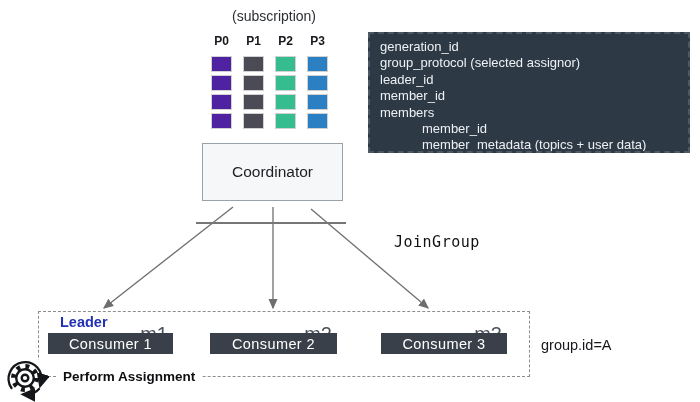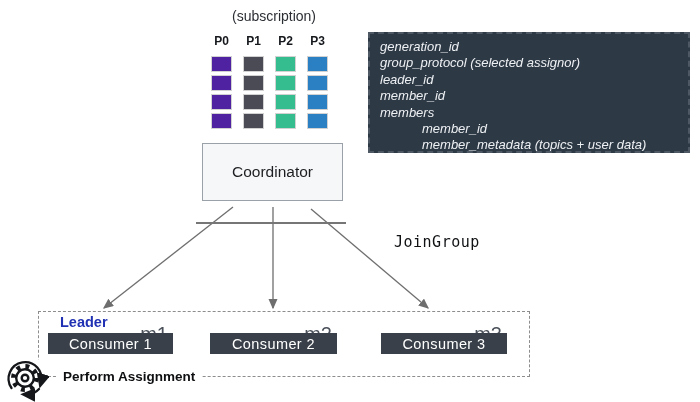--- a/index.html
+++ b/index.html
@@ -27,21 +27,21 @@
   #connectors{left:0;top:0;width:700px;height:402px;pointer-events:none;}
 
   
   #joingroup-label{left:394px;top:233px;font-family:"DejaVu Sans Mono",monospace;
     font-size:15px;color:#101214;letter-spacing:0.5px;}
 
   
   #response-title{left:374px;top:3px;font-size:15.5px;color:#17191c;}
   #response-box{left:368px;top:32px;width:322px;height:121px;box-sizing:border-box;
     background:var(--response-bg,#2e3946);border:2px dashed #4d5864;
-    color:#eef1f4;font-size:13px;line-height:16.4px;padding:5px 10px;overflow:hidden;font-style:italic;}
+    color:#eef1f4;font-size:13px;line-height:16.4px;padding:5px 10px;overflow:hidden;}
   #response-box .indent{padding-left:42px;}
 
   
   #group-dashed-box{left:38px;top:311px;width:492px;height:66px;
     border:1px dashed #8d8d8d;box-sizing:border-box;}
   .consumer-group{position:absolute;height:40px;}
   .member-id{position:absolute;top:12px;right:5px;font-size:20px;color:#4b515a;line-height:15px;}
   .leader-label{position:absolute;top:0;left:12px;font-weight:bold;font-size:14.5px;
     color:var(--leader-text,#2131b3);line-height:15px;}
   .consumer-box{position:absolute;top:18px;left:0;right:0;height:21px;
@@ -138,20 +138,21 @@
     </div>
   </div>
 
   <div id="consumer-group-3" class="consumer-group">
     <span class="member-id">m3</span>
     <div class="consumer-box">
       <span>Consumer 3</span>
     </div>
   </div>
 
+  <div id="group-id-label" class="abs">group.id=A</div>
 
   <svg id="gear-icon" class="abs" width="48" height="48" viewBox="0 0 48 48" xmlns="http://www.w3.org/2000/svg">
     <defs>
       <marker id="gArrow" orient="auto" markerWidth="7" markerHeight="7" refX="4" refY="3">
         <path d="M0,0 L6.5,3 L0,6 Z" fill="#14161a"></path>
       </marker>
     </defs>
     <circle cx="24" cy="24" r="23" fill="#ffffff"></circle>
     <path d="M 10.5,34 A 16.5 16.5 0 1 1 40,29" fill="none" stroke="#14161a" stroke-width="2.3" stroke-linecap="round" marker-end="url(#gArrow)"></path>
     <path d="M 38,35 A 16.5 16.5 0 0 1 25,40.5" fill="none" stroke="#14161a" stroke-width="2.3" stroke-linecap="round" marker-end="url(#gArrow)"></path>

